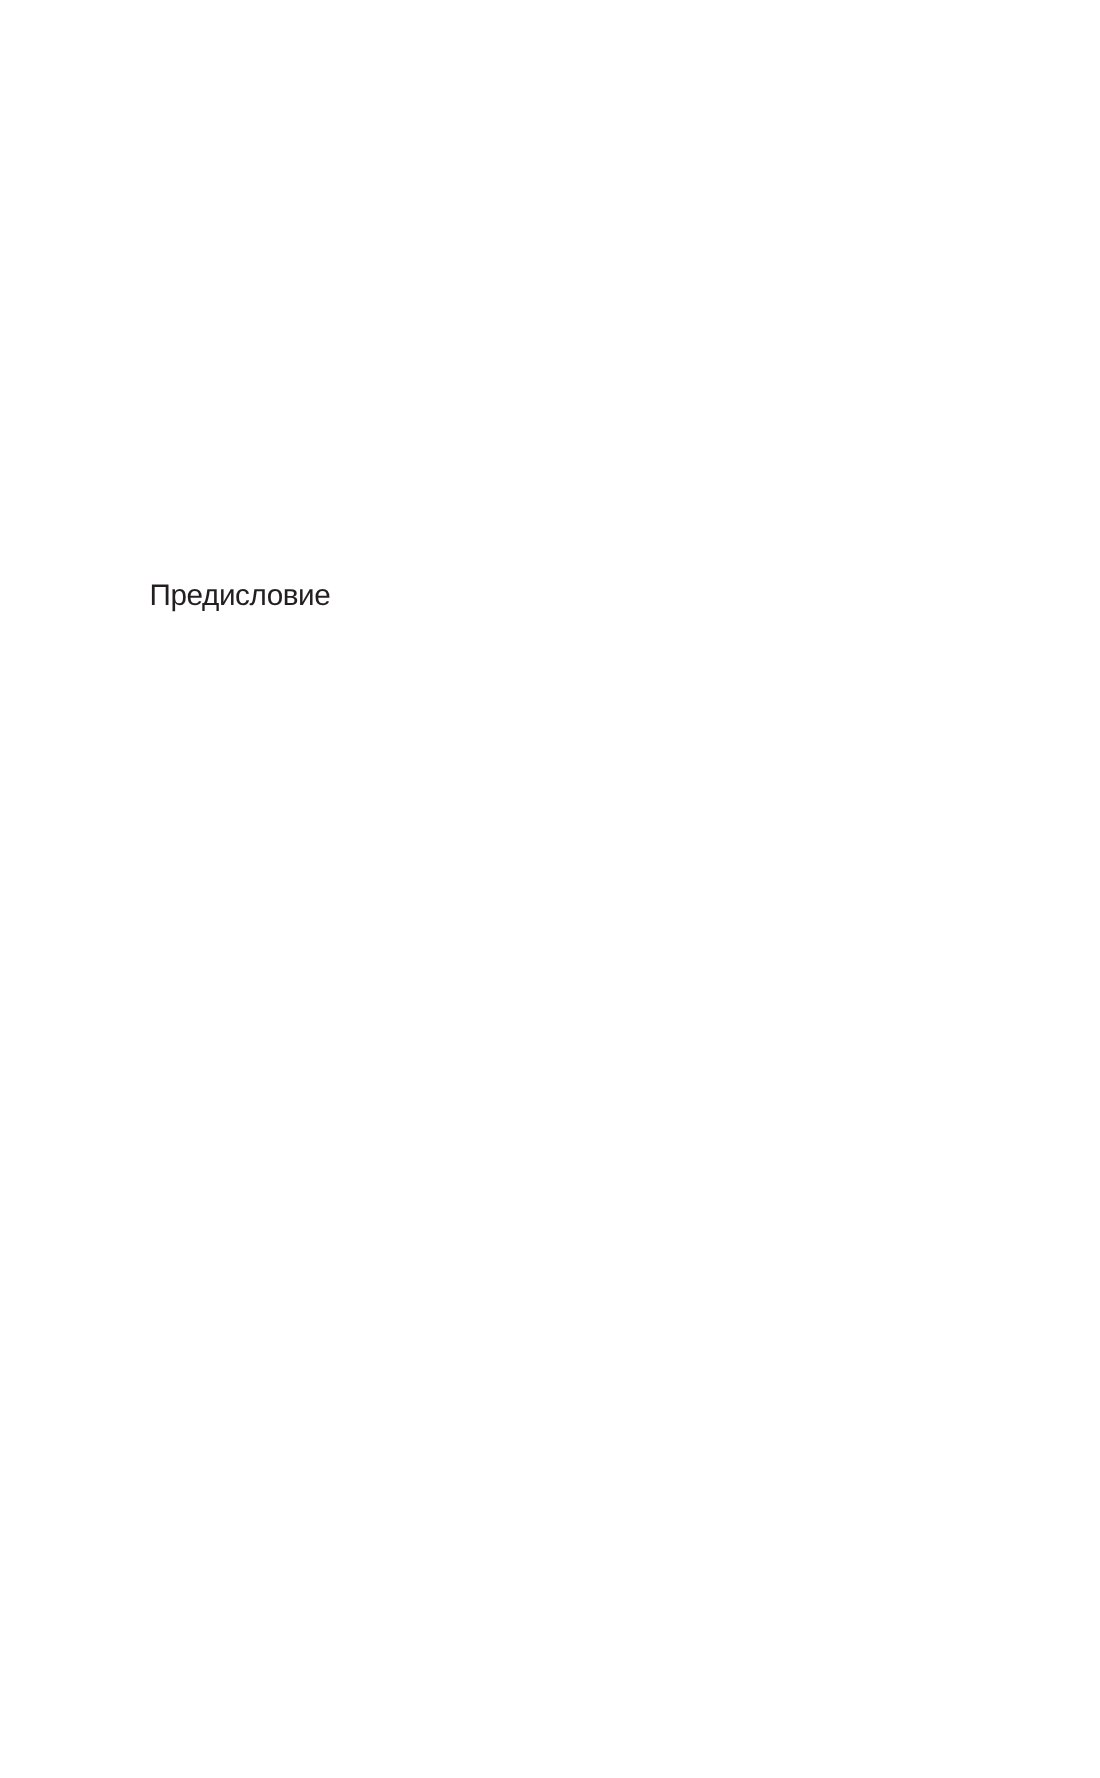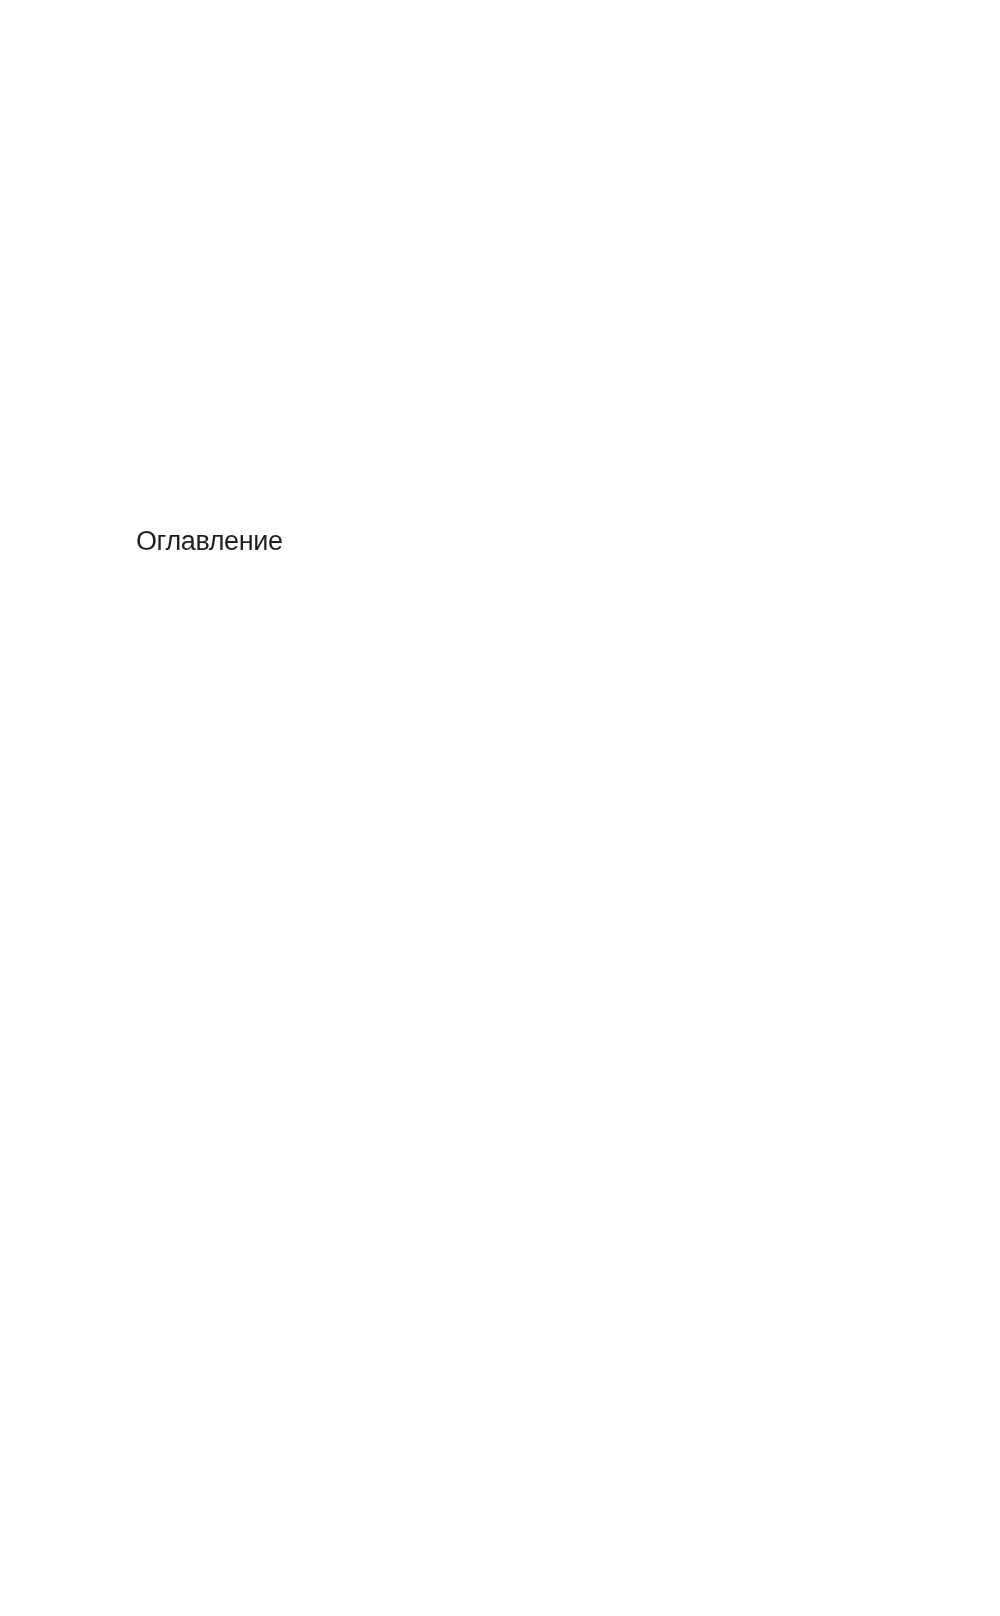--- a/index.html
+++ b/index.html
@@ -63,19 +63,19 @@
     text-align: right;
   }
 </style>
 </head>
 <body>
 
 <div class="page">
   <div class="toc">
       <div class="entry">
         <div class="toc-line">
-          <span class="text">Оглавление</span>
+          <span class="text">Предисловие</span>
           <span class="leader"></span>
           <span class="page">9</span>
         </div>
       </div>
     </div>
 </div>
 
 </body></html>

